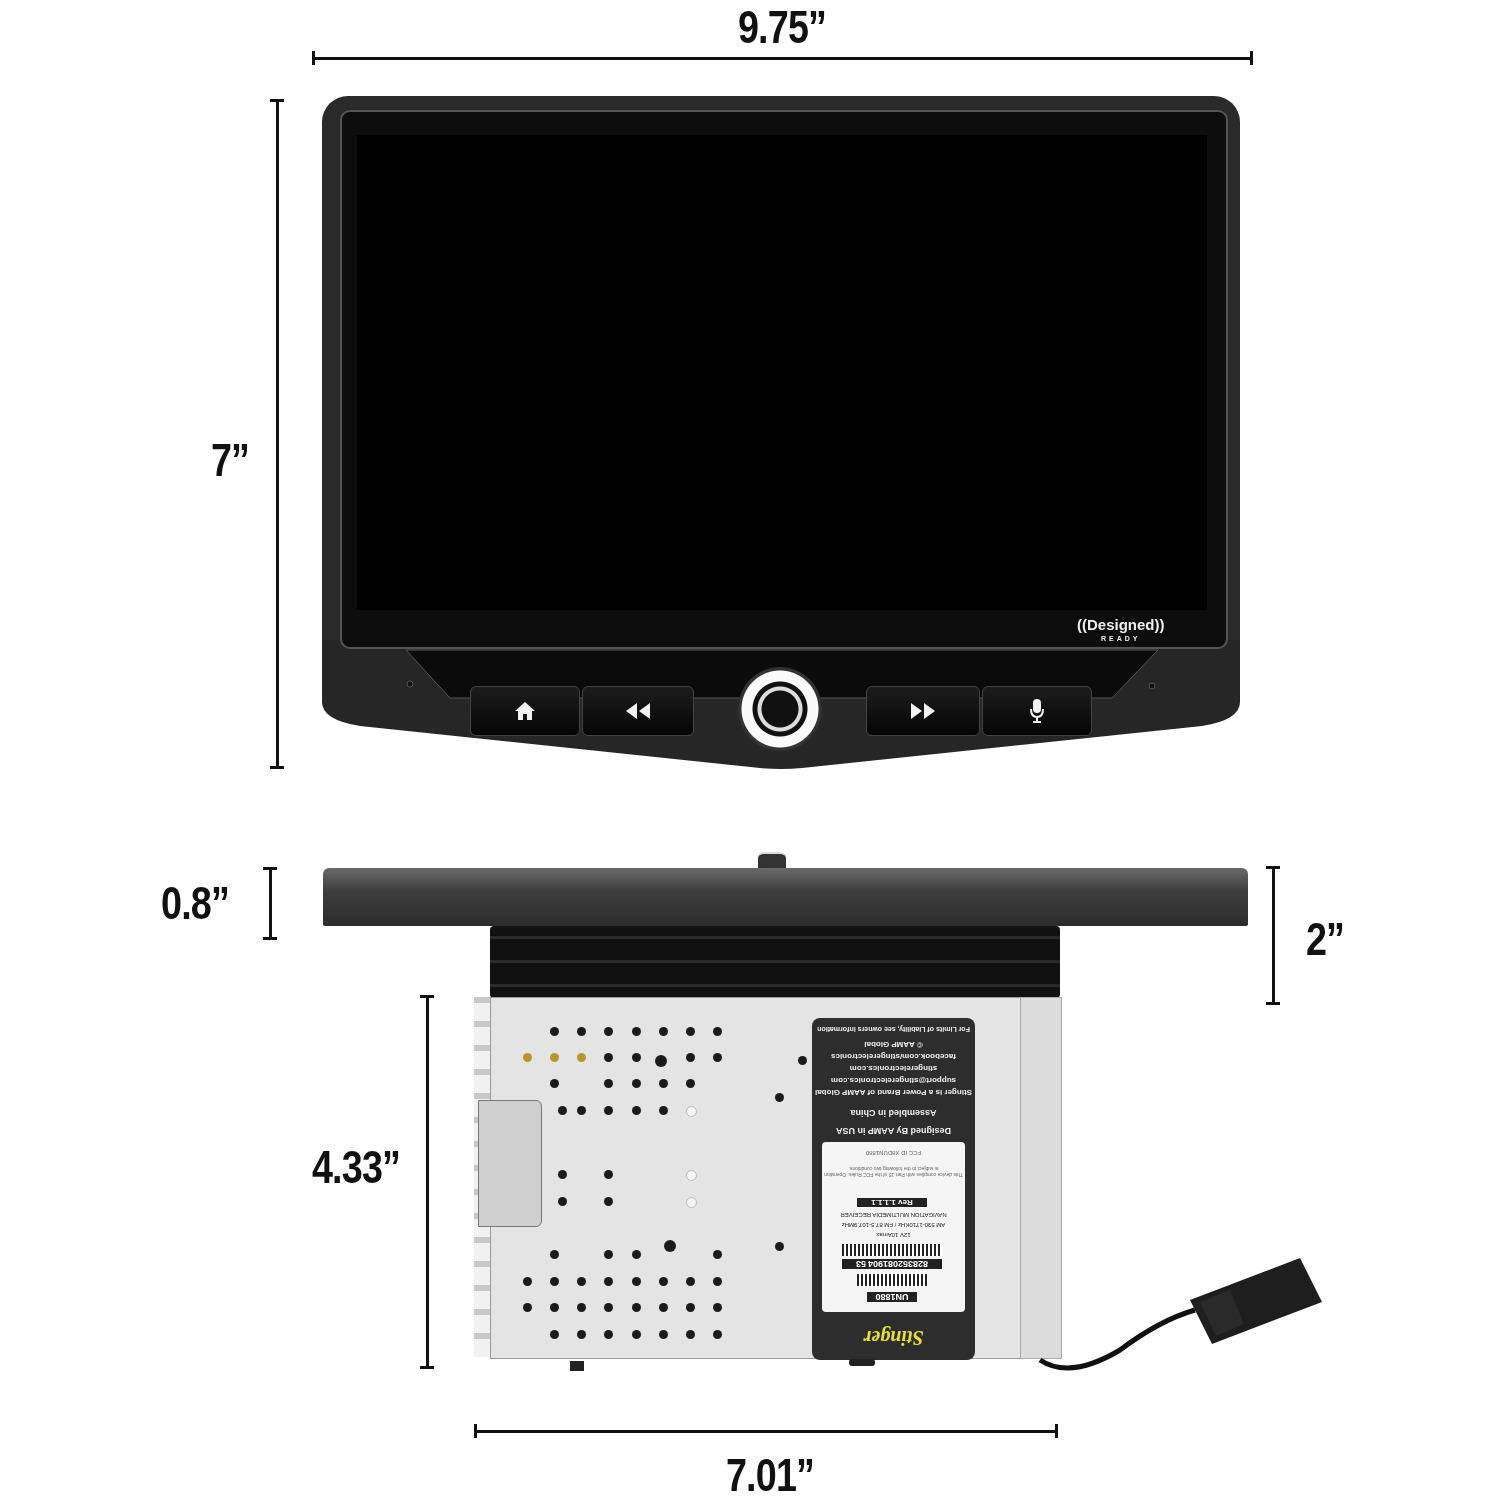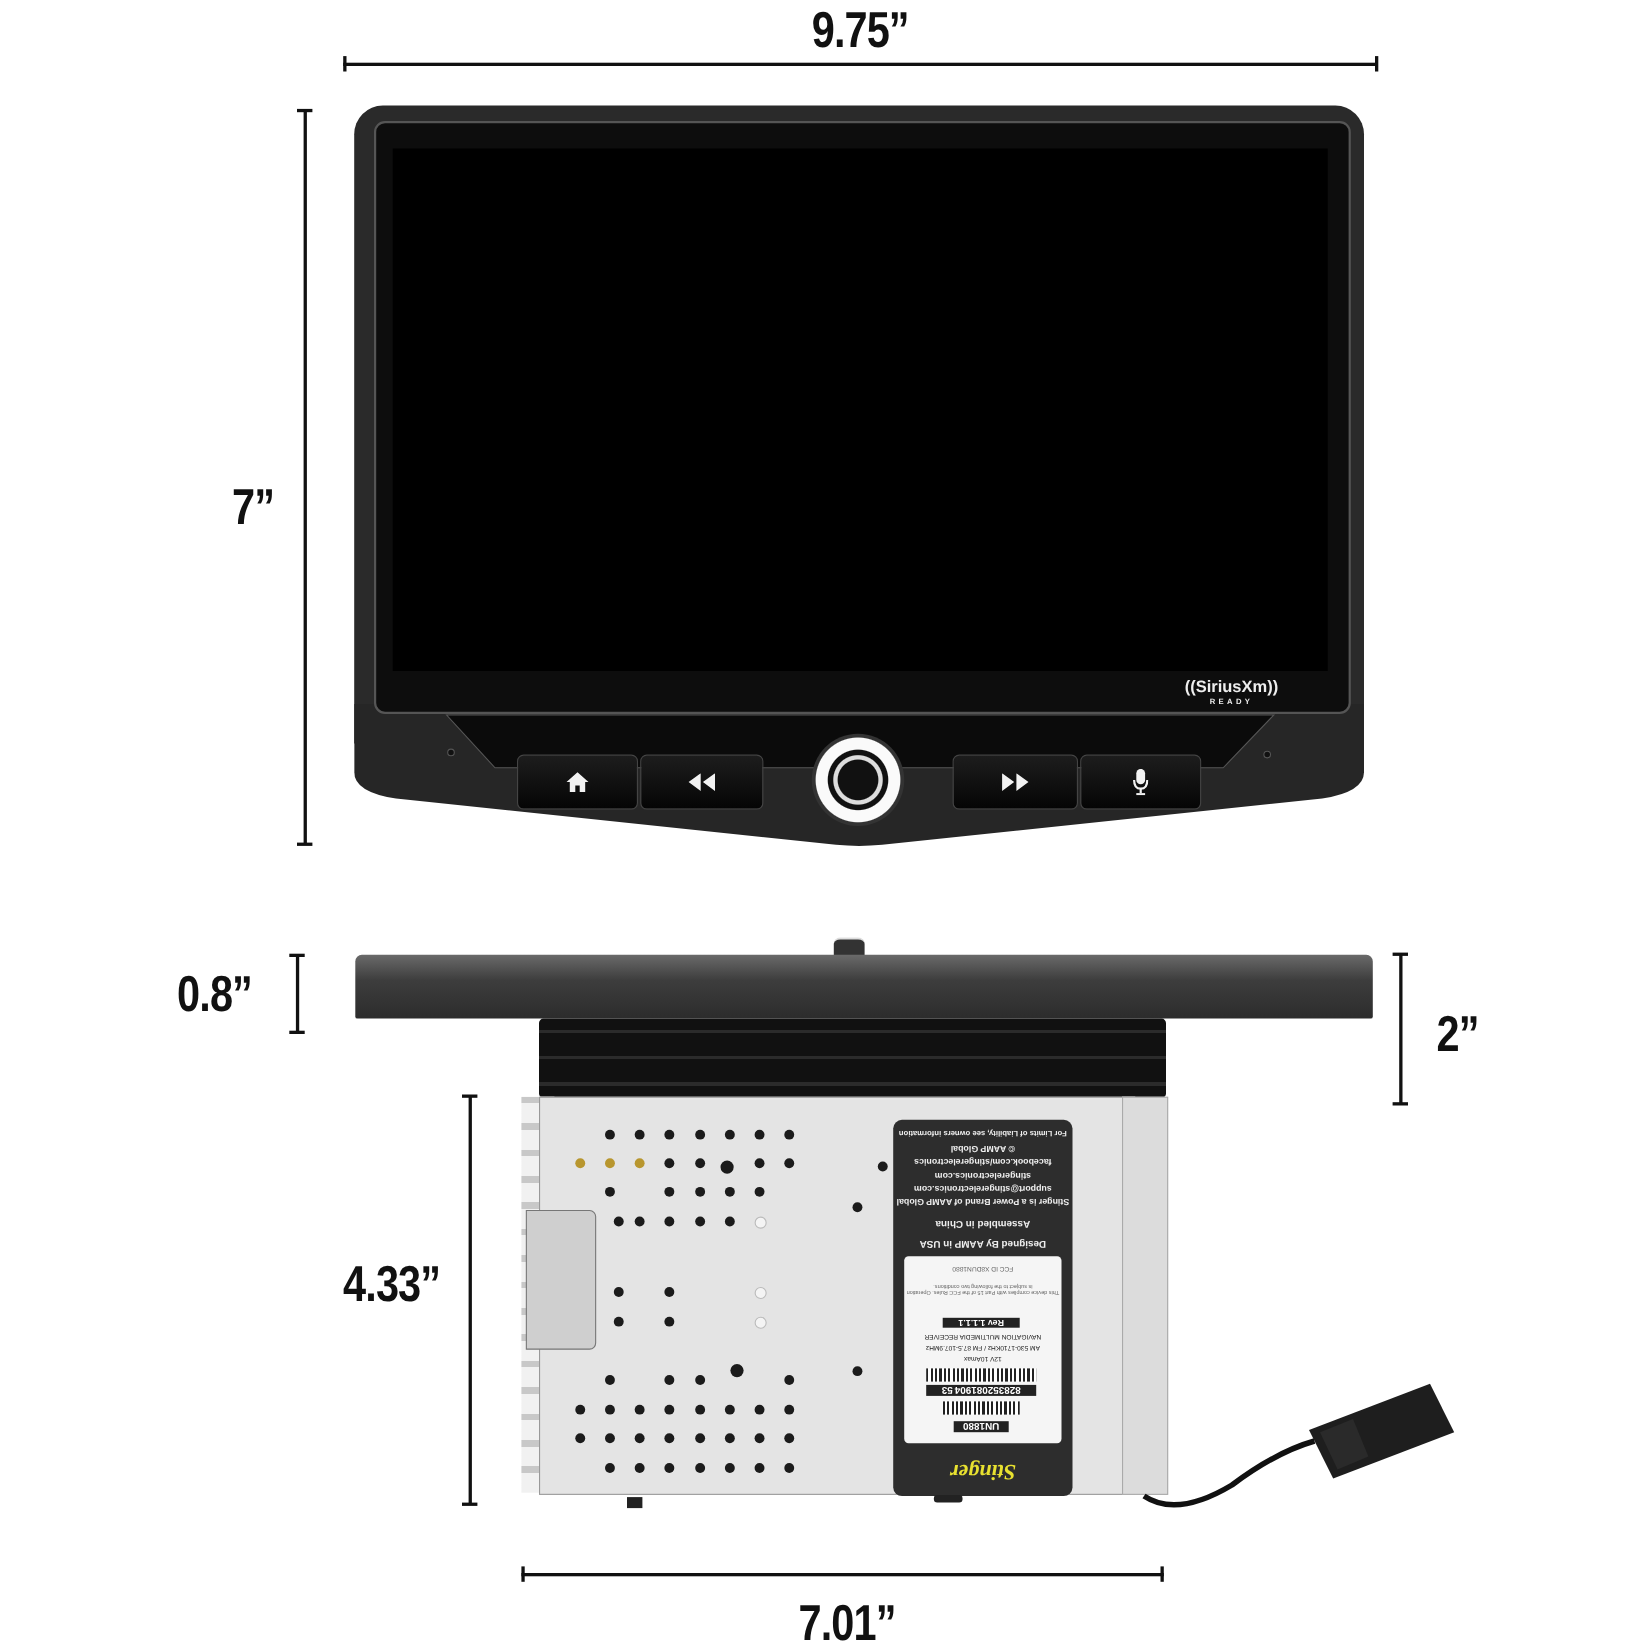--- a/index.html
+++ b/index.html
@@ -50,21 +50,21 @@
   <div class="front-outer"></div>
   <svg class="chin" width="918" height="130" viewBox="0 0 918 130">
     <path d="M0 0 L918 0 L918 62 Q918 80 880 86 L480 128 Q459 130 438 128 L38 86 Q0 80 0 62 Z" fill="#262626"></path>
     <path d="M84 10 L836 10 L790 58 L128 58 Z" fill="#0b0b0b" stroke="#555" stroke-width="1"></path>
     <circle cx="88" cy="44" r="3" fill="#111" stroke="#555"></circle>
     <circle cx="830" cy="46" r="3" fill="#111" stroke="#555"></circle>
   </svg>
   <div class="front-inner"></div>
   <div class="screen"></div>
   <div class="sirius">
-    <span>((SiriusXm))</span>
+    <span>((Designed))</span>
     <small>READY</small>
   </div>
   <div class="btn" style="left:470px;width:108px;">
     <svg width="22" height="20" viewBox="0 0 22 20">
         <path d="M11 1 L21 10 L18 10 L18 19 L13 19 L13 13 L9 13 L9 19 L4 19 L4 10 L1 10 Z" fill="#f2f2f2"></path>
       </svg>
   </div>
   <div class="btn" style="left:582px;width:110px;">
     <svg width="26" height="16" viewBox="0 0 26 16">
         <path d="M12 0 L12 16 L1 8 Z M25 0 L25 16 L14 8 Z" fill="#f2f2f2"></path>

